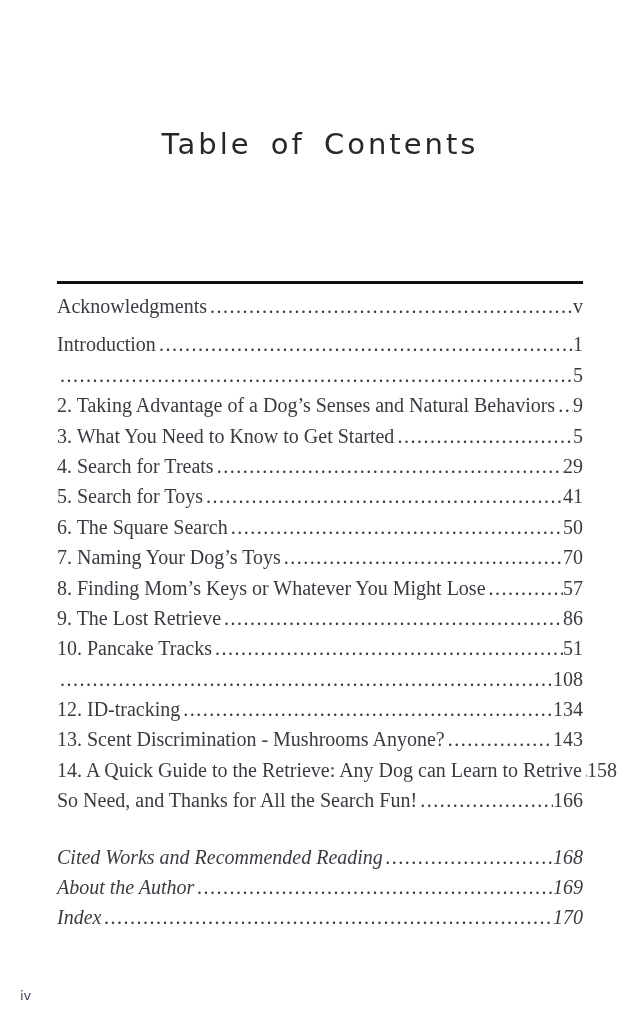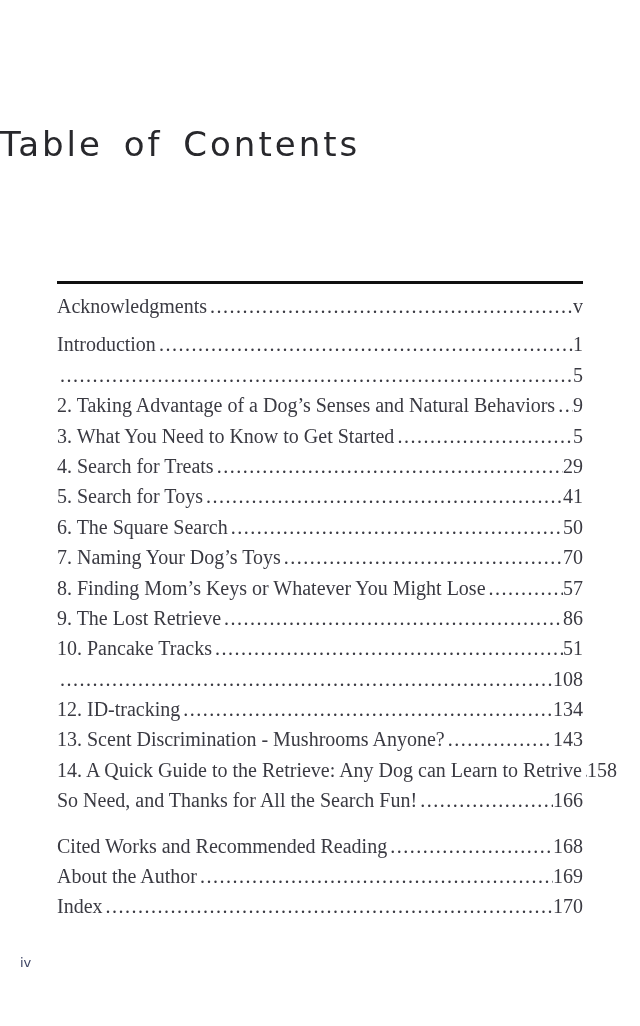--- a/index.html
+++ b/index.html
@@ -15,40 +15,41 @@
     font-family: "Liberation Serif", serif;
   }
   .sheet {
     width: 100%;
     height: 100%;
     position: relative;
   }
   .title {
     margin: 0;
     padding-top: 124px;
+    text-align: center;
     font-family: "DejaVu Sans", sans-serif;
     font-weight: 400;
-    font-size: 34px;
+    font-size: 29px;
     line-height: 40px;
     letter-spacing: 3px;
     word-spacing: 7px;
     color: #28282c;
   }
   .rule {
     border: none;
     border-top: 3px solid #101010;
     margin: 117px 57px 0 57px;
   }
   .toc {
     margin: 11px 57px 0 57px;
     font-size: 20px;
     color: #3a3a42;
   }
   .toc-group + .toc-group.gap-small { margin-top: 8px; }
-  .toc-group + .toc-group.gap-large { margin-top: 15px; }
+  .toc-group + .toc-group.gap-large { margin-top: 26px; font-style: italic; }
   .toc-row {
     display: flex;
     align-items: baseline;
     height: 30.4px;
   }
   .toc-row .label {
     white-space: nowrap;
     flex: 0 0 auto;
   }
   .toc-row .leader {
@@ -60,21 +61,21 @@
     color: #3a3a42;
   }
   .toc-row .pnum {
     flex: 0 0 auto;
     white-space: nowrap;
     text-align: right;
   }
   .folio {
     position: absolute;
     left: 20px;
-    top: 955px;
+    top: 988px;
     font-family: "DejaVu Sans", sans-serif;
     font-size: 13px;
     color: #3b4262;
   }
 </style>
 </head>
 <body>
 
 <div class="sheet">
   <h1 class="title">Table of Contents</h1>

